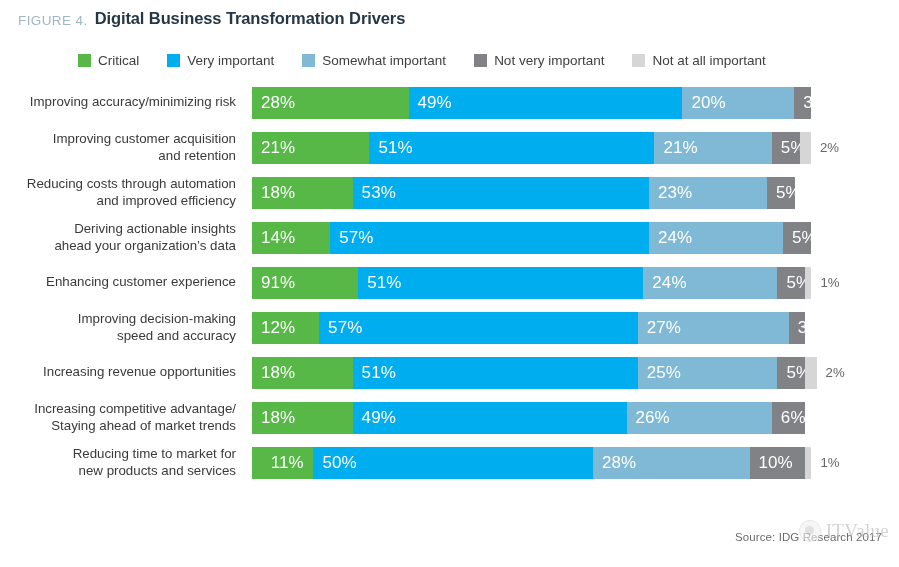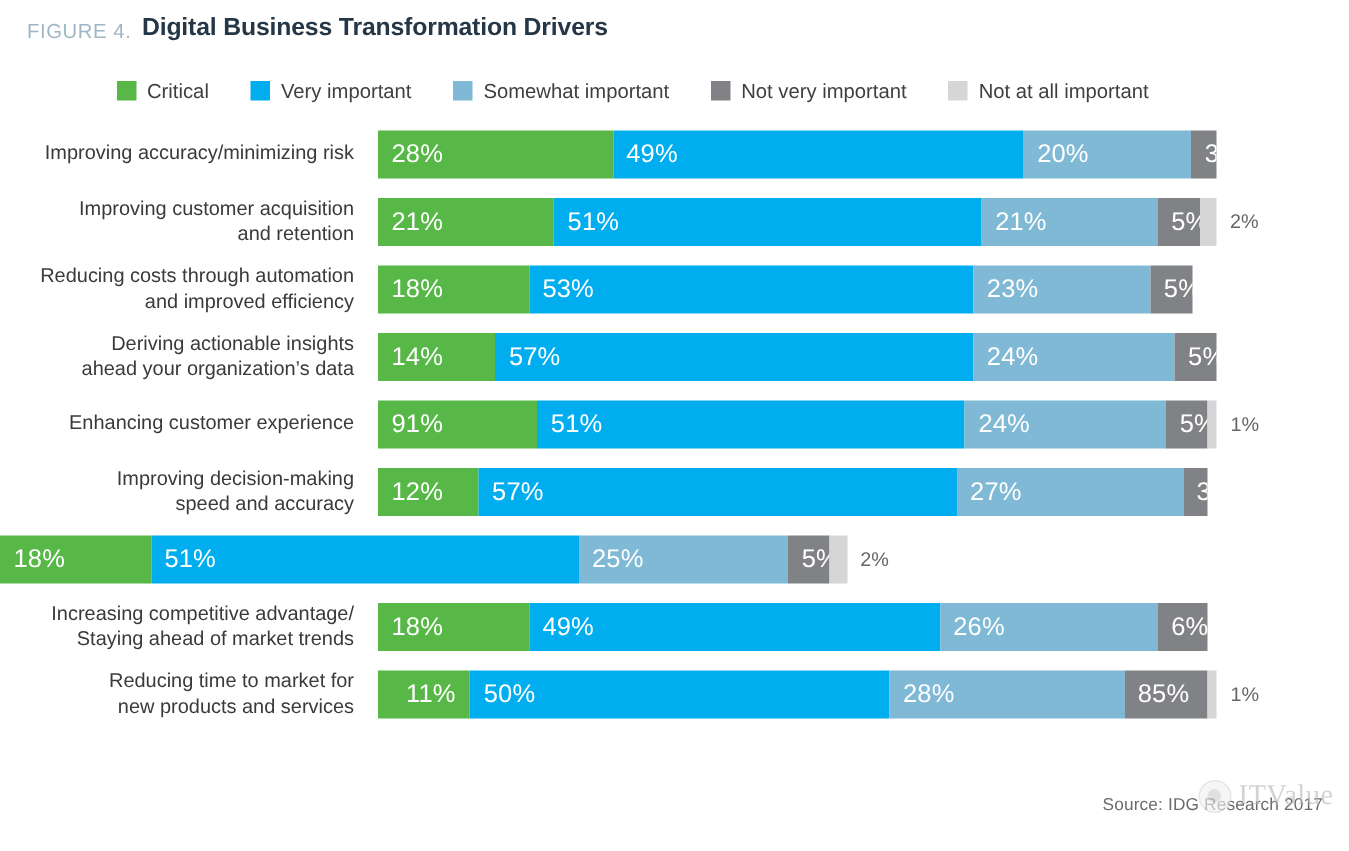--- a/index.html
+++ b/index.html
@@ -256,20 +256,23 @@
         <div class="seg" style="background: rgb(127, 185, 214); width: 150.93px;">
           <span class="seg-label">27%</span>
         </div>
         <div class="seg" style="background: rgb(128, 130, 133); width: 16.77px;">
           <span class="seg-label">3%</span>
         </div>
       </div>
     </div>
     <div class="row-spacer"></div>
     <div class="row">
+      <div class="row-label">
+        <span>Increasing revenue opportunities</span>
+      </div>
       <div class="bar-wrap">
         <div class="seg" style="background: rgb(87, 184, 71); width: 100.62px;">
           <span class="seg-label">18%</span>
         </div>
         <div class="seg" style="background: rgb(0, 174, 239); width: 285.09px;">
           <span class="seg-label">51%</span>
         </div>
         <div class="seg" style="background: rgb(127, 185, 214); width: 139.75px;">
           <span class="seg-label">25%</span>
         </div>
@@ -311,21 +314,21 @@
         <div class="seg" style="background: rgb(87, 184, 71); width: 61.49px; justify-content: center;">
           <span class="seg-label">11%</span>
         </div>
         <div class="seg" style="background: rgb(0, 174, 239); width: 279.5px;">
           <span class="seg-label">50%</span>
         </div>
         <div class="seg" style="background: rgb(127, 185, 214); width: 156.52px;">
           <span class="seg-label">28%</span>
         </div>
         <div class="seg" style="background: rgb(128, 130, 133); width: 55.9px;">
-          <span class="seg-label">85%</span>
+          <span class="seg-label">10%</span>
         </div>
         <div class="seg" style="background: rgb(214, 214, 214); width: 6px;"></div>
         <span class="outside-label">1%</span>
       </div>
     </div>
   </div>
 
 <div class="source">Source: IDG Research 2017</div>
 <div class="watermark">
   <span class="wm-logo"></span>

